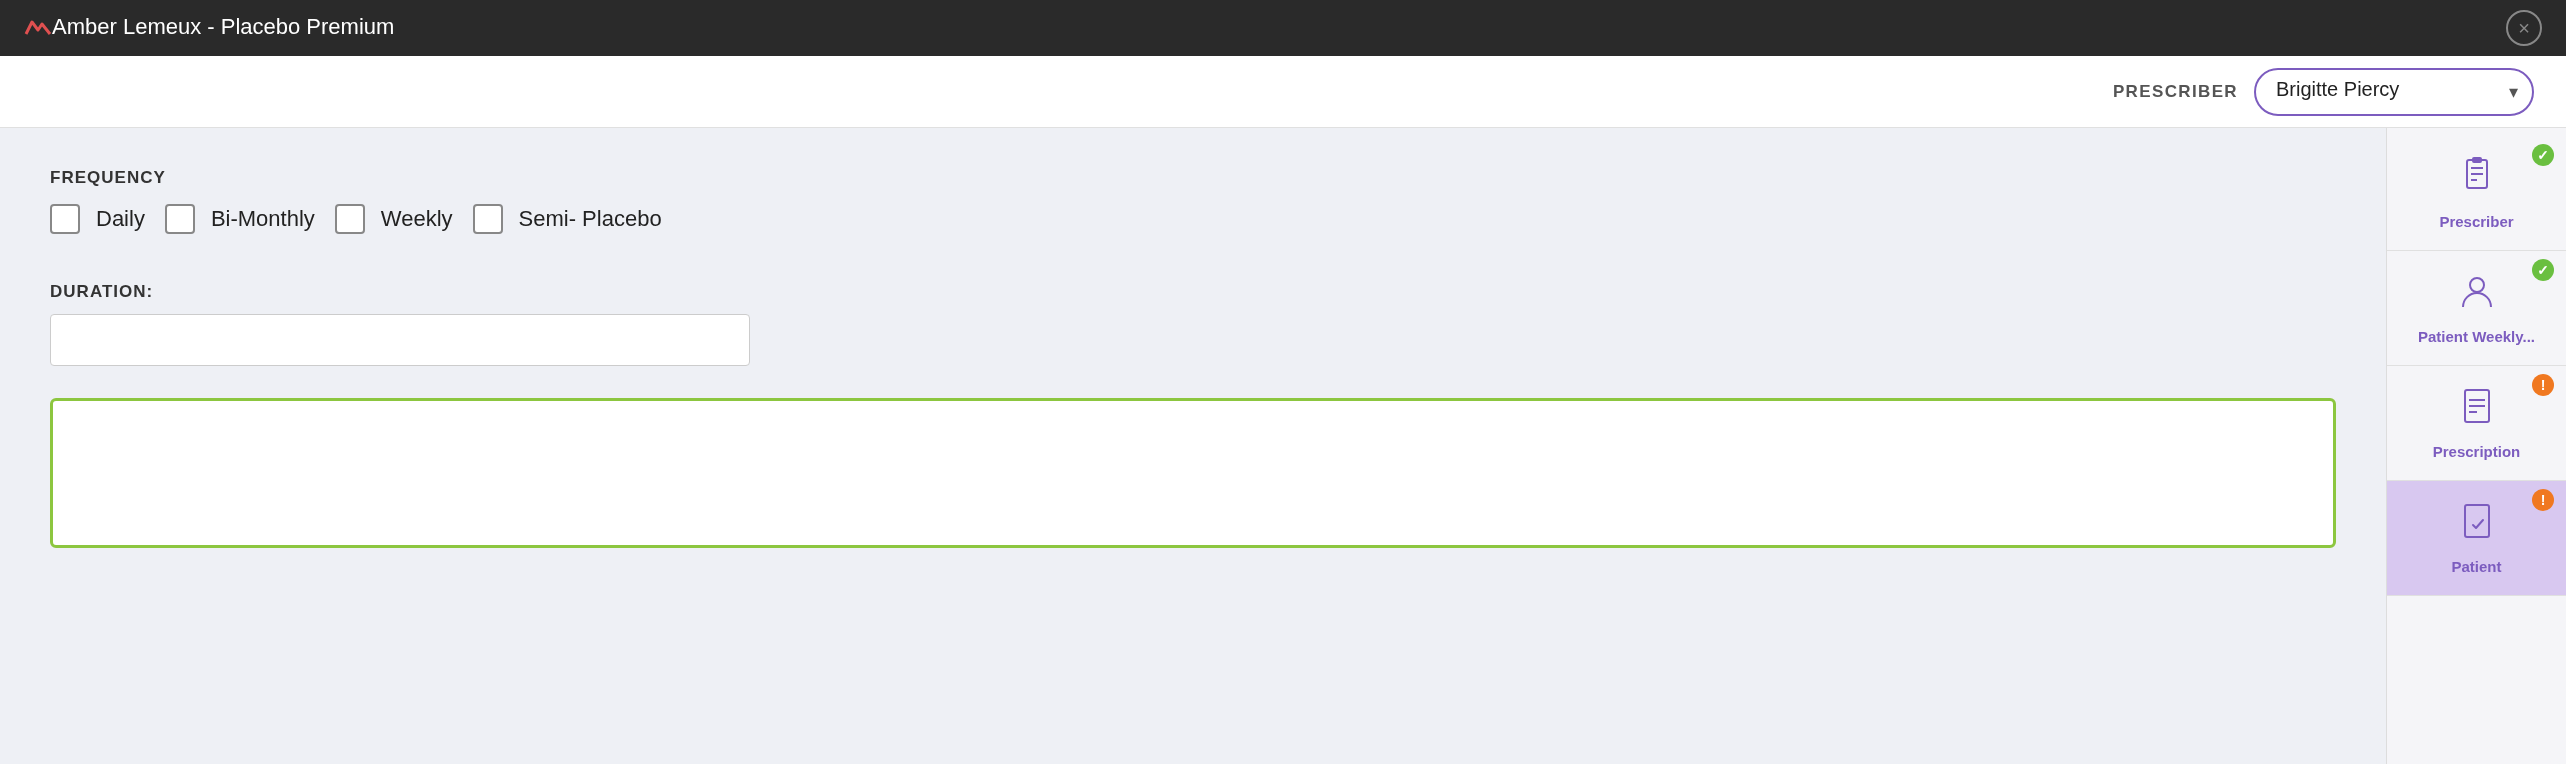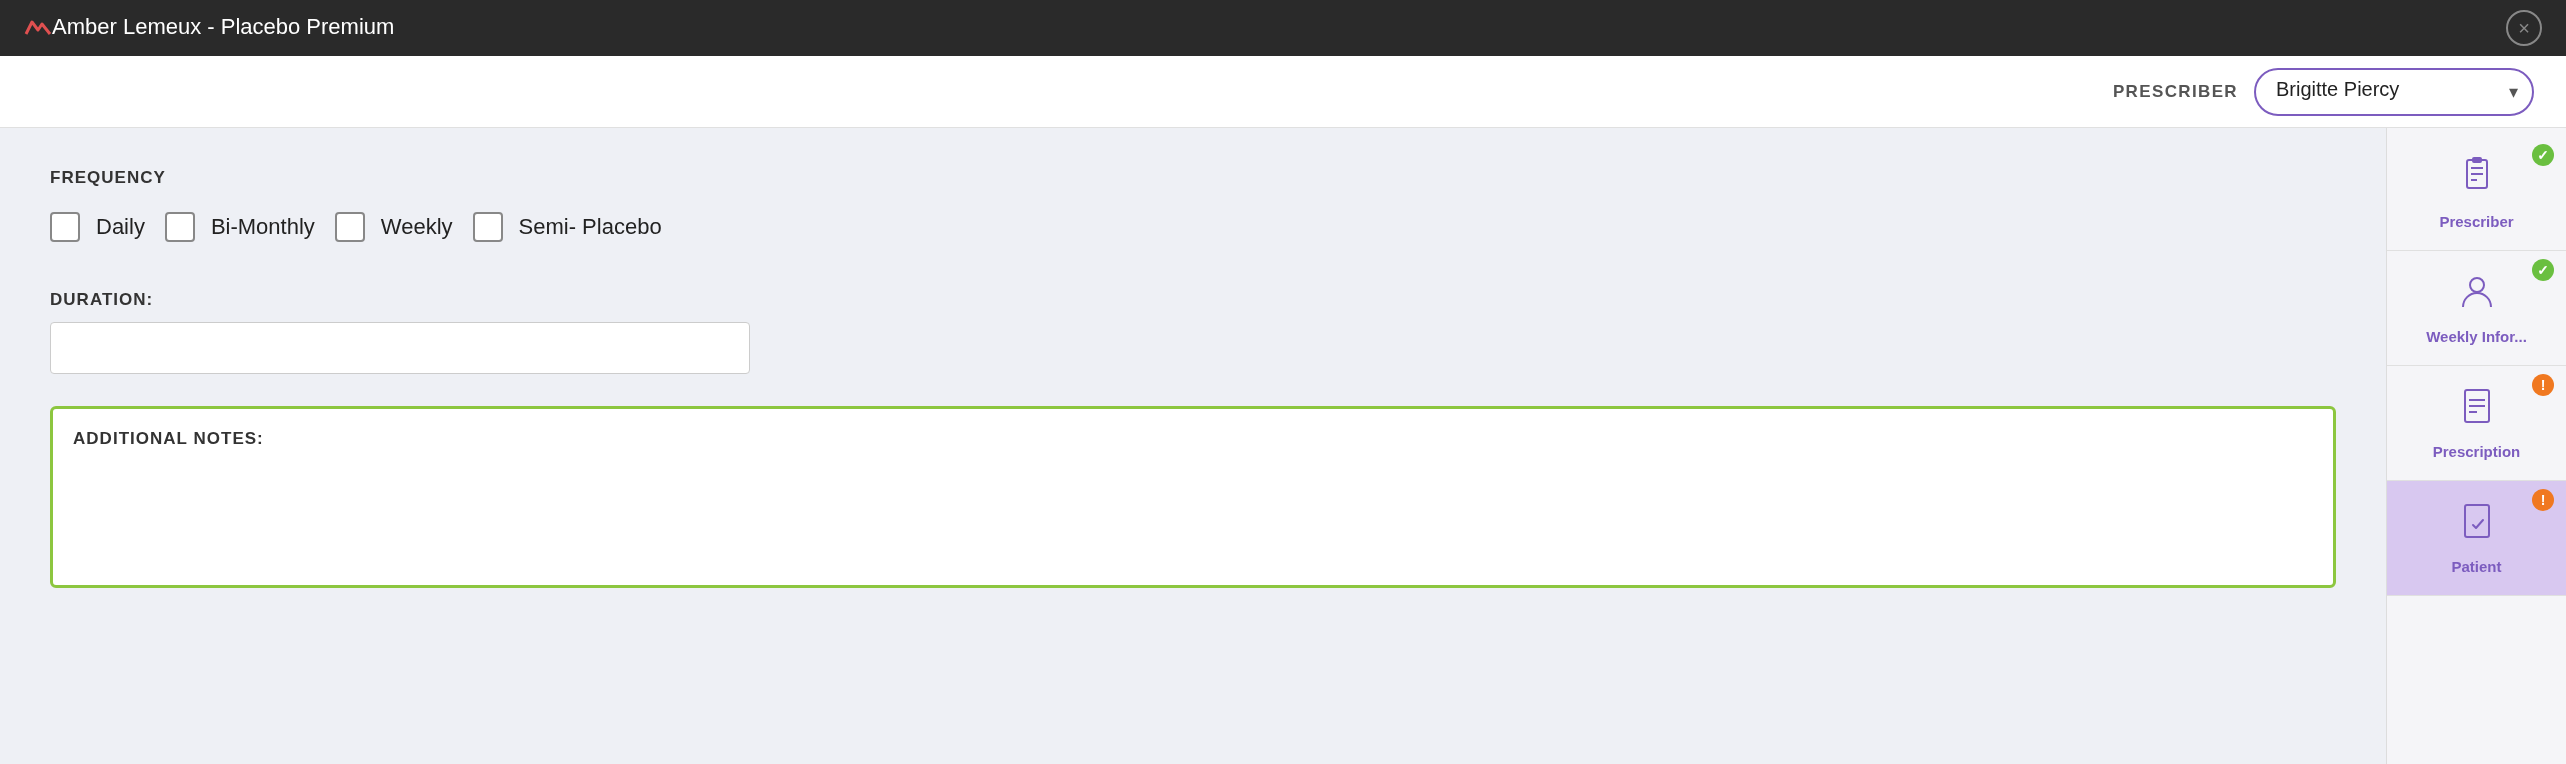--- a/index.html
+++ b/index.html
@@ -112,21 +112,21 @@
       padding: 40px 50px;
       overflow-y: auto;
     }
 
     .section-label {
       font-size: 17px;
       font-weight: 700;
       color: #333;
       text-transform: uppercase;
       letter-spacing: 0.06em;
-      margin-bottom: 24px;
+      margin-bottom: 16px;
     }
 
     .frequency-options {
       display: flex;
       flex-direction: row;
       gap: 20px;
       margin-bottom: 48px;
     }
 
     .checkbox-item {
@@ -319,21 +319,20 @@
         </label>
 
       </div>
 
       <div class="duration-section">
         <div class="duration-label">DURATION:</div>
         <input class="duration-input" type="text" style="">
       </div>
 
       <div class="notes-section">
-        <div class="notes-label">ADDITIONAL NOTES:</div>
         <textarea class="notes-textarea" style=""></textarea>
       </div>
 
     </div>
 
     <div class="right-sidebar">
 
       <div class="sidebar-item">
         <div class="badge badge-green">✓</div>
         <div class="sidebar-item-icon">
@@ -349,21 +348,21 @@
       </div>
 
       <div class="sidebar-item">
         <div class="badge badge-green">✓</div>
         <div class="sidebar-item-icon">
           <svg width="40" height="40" viewBox="0 0 40 40" fill="none" stroke="#7c5cbf" stroke-width="2">
             <circle cx="20" cy="14" r="7"></circle>
             <path d="M6 36c0-7.732 6.268-14 14-14s14 6.268 14 14"></path>
           </svg>
         </div>
-        <span class="sidebar-item-label">Weekly Infor...</span>
+        <span class="sidebar-item-label">Patient Weekly...</span>
       </div>
 
       <div class="sidebar-item">
         <div class="badge badge-orange">!</div>
         <div class="sidebar-item-icon">
           <svg width="40" height="40" viewBox="0 0 40 40" fill="none" stroke="#7c5cbf" stroke-width="2">
             <rect x="8" y="4" width="24" height="32" rx="2"></rect>
             <line x1="12" y1="14" x2="28" y2="14"></line>
             <line x1="12" y1="20" x2="28" y2="20"></line>
             <line x1="12" y1="26" x2="20" y2="26"></line>

